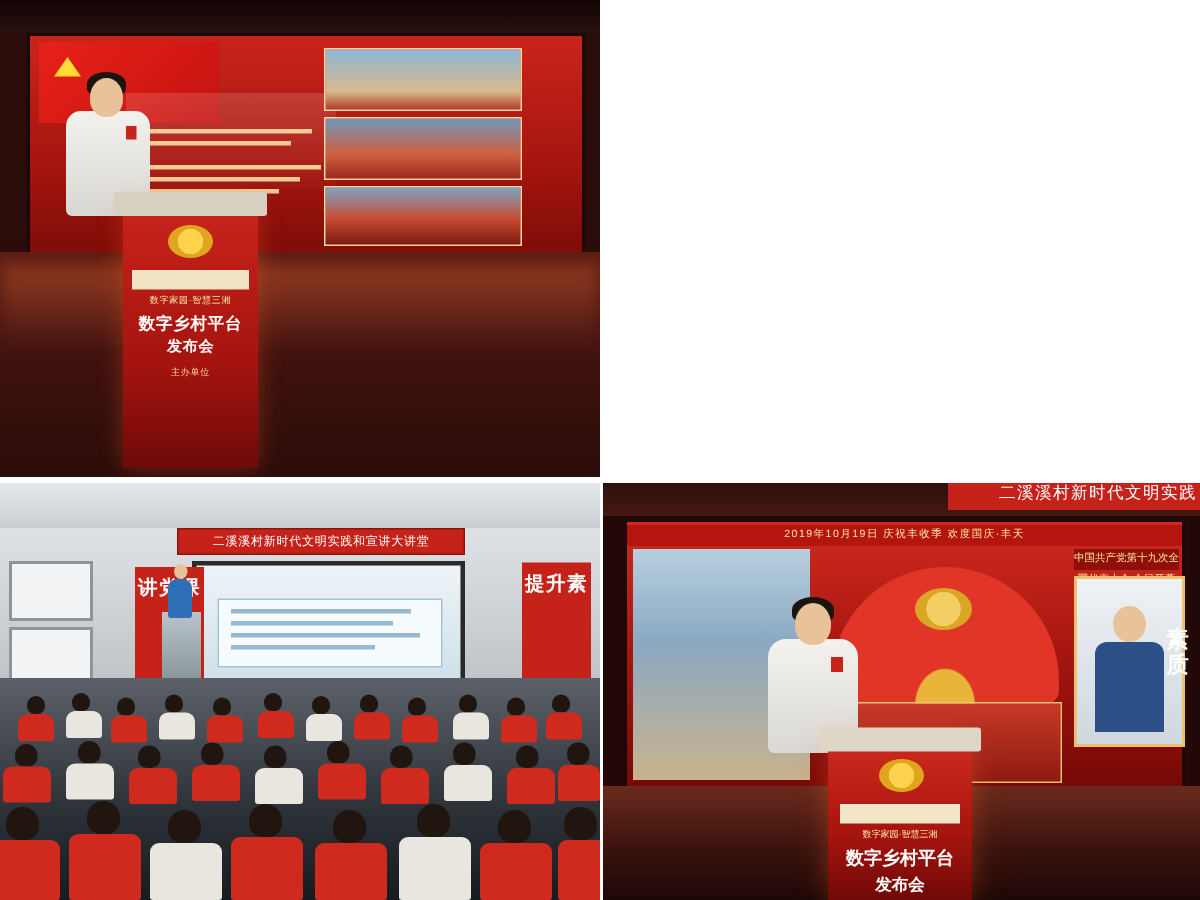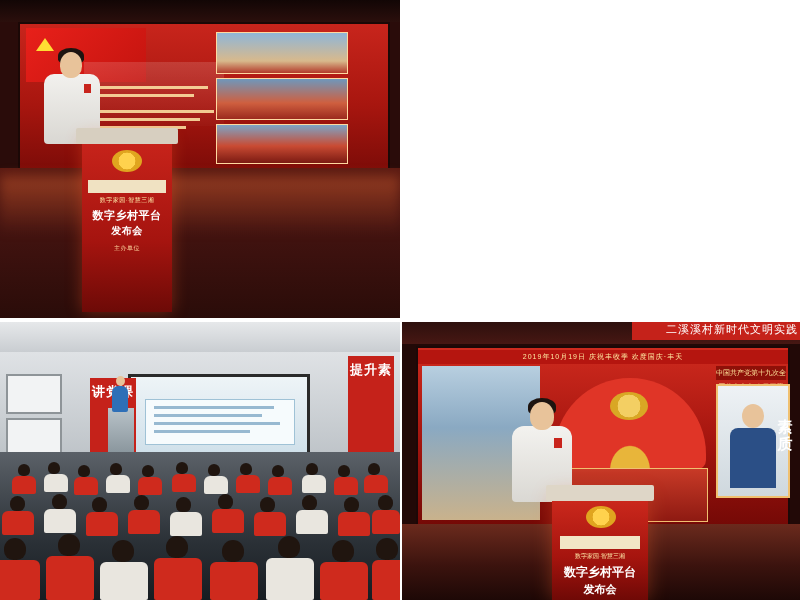--- a/index.html
+++ b/index.html
@@ -154,21 +154,21 @@
   }
   #panel-bl .stage-screen .ss-row{
     position:absolute; left:8px; height:3px; background:#7fa9c6; opacity:.8;
   }
   #panel-bl .side-red{
     position:absolute; width:46px; background:#c5221a; color:#fff;
     font-size:13px; text-align:center; line-height:1.25; padding-top:6px;
     font-weight:bold; letter-spacing:1px;
   }
   #panel-bl .side-red.left{ left:90px; top:56px; height:74px; }
-  #panel-bl .side-red.right{ left:348px; top:34px; height:96px; }
+  #panel-bl .side-red.right{ left:348px; top:53px; height:96px; }
   #panel-bl .wall-frame{
     position:absolute; background:#f2f3f4; border:2px solid #8e9498;
   }
   #panel-bl .wall-frame.f1{ left:6px; top:52px; width:52px; height:36px; }
   #panel-bl .wall-frame.f2{ left:6px; top:96px; width:52px; height:36px; }
   #panel-bl .small-sign{
     position:absolute; left:6px; top:136px; width:52px; height:18px;
     background:#c5221a; color:#fff; font-size:8px; text-align:center; line-height:18px;
   }
   #panel-bl .podium-small{
@@ -349,20 +349,21 @@
   </div>
 
   <div id="blank-tr"></div>
   <div class="gutter-h"></div>
   <div class="gutter-v"></div>
 
   <div class="photo" id="panel-bl">
     <div class="ceiling"></div>
     <div class="hall-wall"></div>
 
+    <div class="banner">二溪溪村新时代文明实践和宣讲大讲堂</div>
 
     <div class="stage-screen">
       <div class="ss-title"></div>
       <div class="ss-body">
         <div class="ss-row" style="top:6px; width:120px;"></div>
         <div class="ss-row" style="top:14px; width:108px;"></div>
         <div class="ss-row" style="top:22px; width:126px;"></div>
         <div class="ss-row" style="top:30px; width:96px;"></div>
       </div>
     </div>

